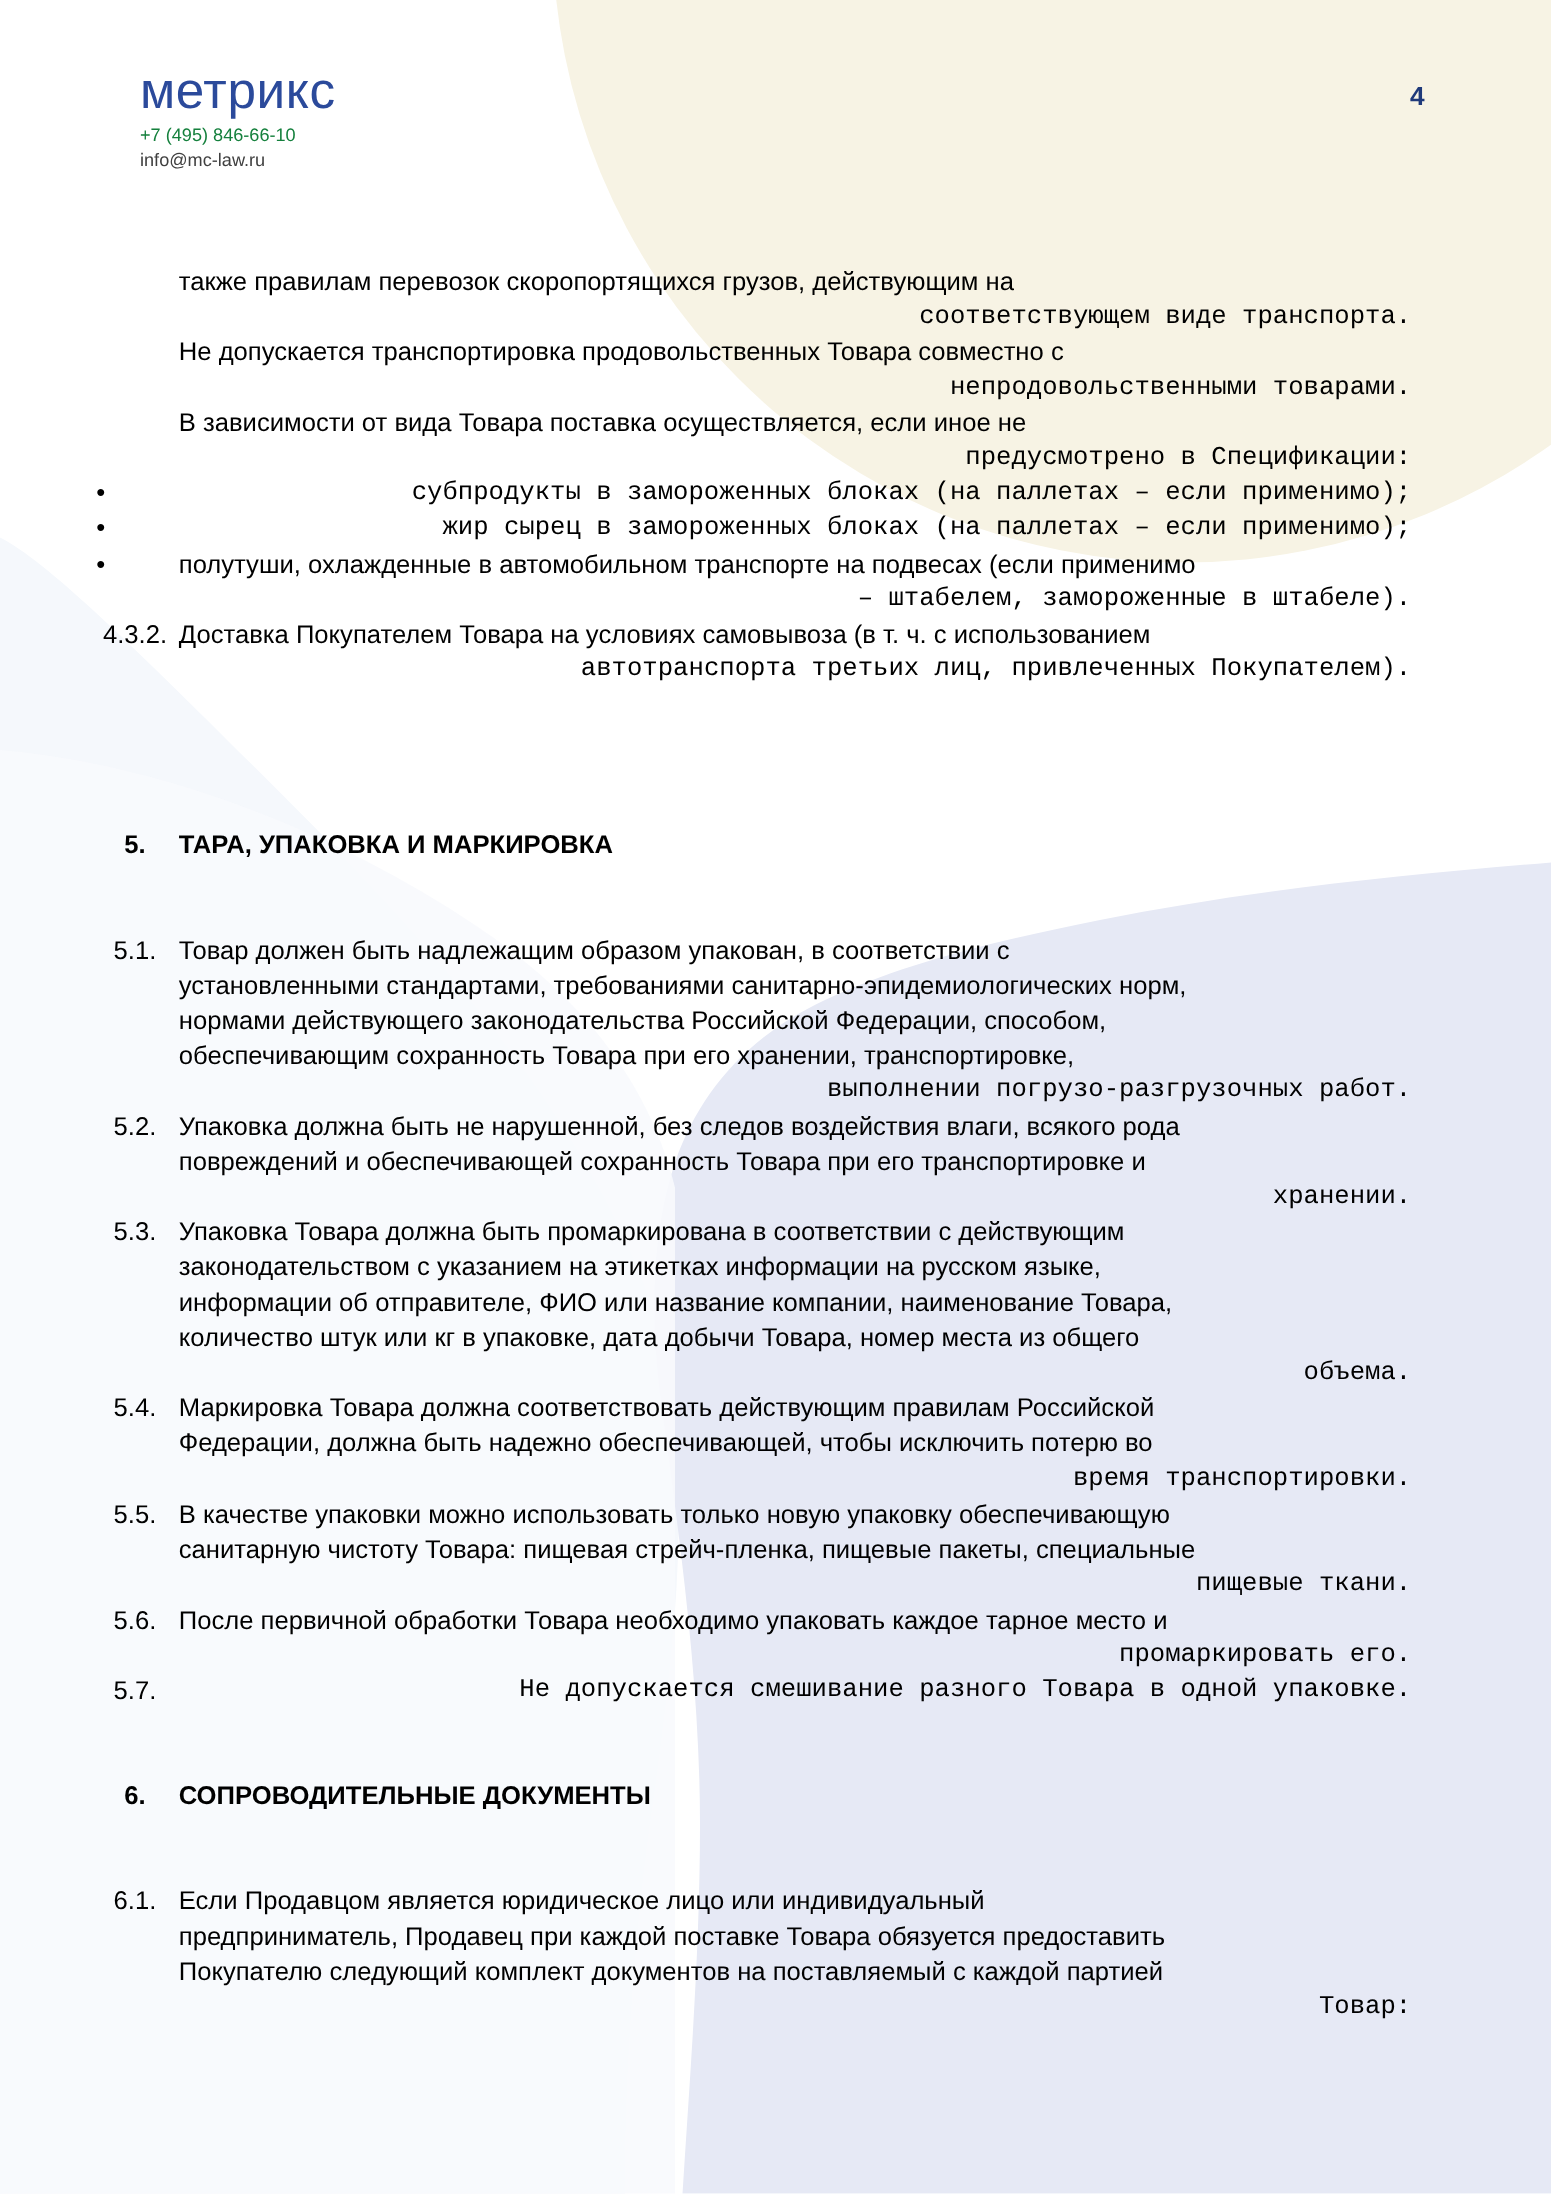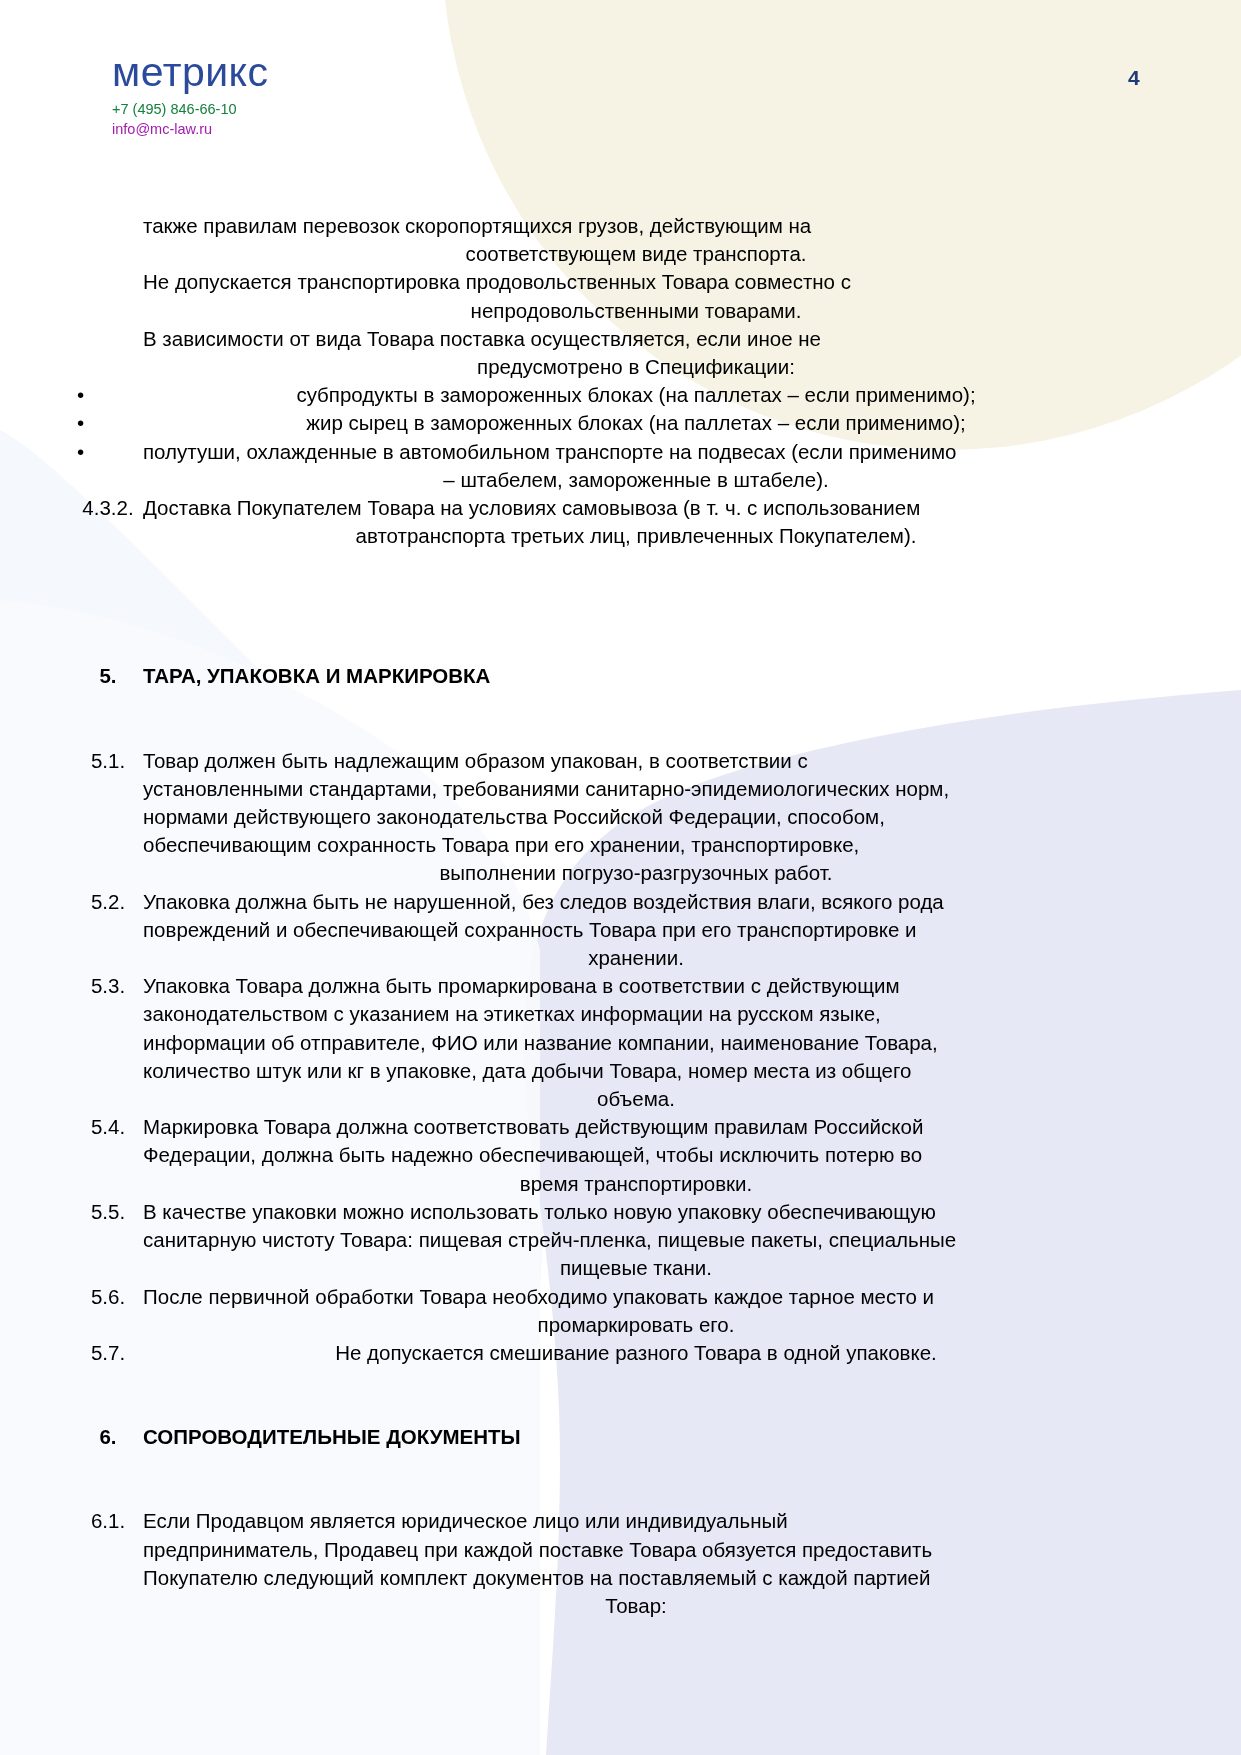--- a/index.html
+++ b/index.html
@@ -68,21 +68,21 @@
     font-size: 14.5px;
     color: #15803d;
     line-height: 1.35;
     white-space: nowrap;
   }
   .logo-email {
     position: absolute;
     left: 112px;
     top: 120px;
     font-size: 14.5px;
-    color: #a21caf;
+    color: #404040;
     line-height: 1.35;
     white-space: nowrap;
   }
   .page-number {
     position: absolute;
     left: 1128px;
     top: 66px;
     font-size: 21px;
     font-weight: bold;
     color: #1f3a7a;
@@ -123,21 +123,22 @@
   .bullet-marker {
     position: absolute;
     left: 77px;
     top: 0;
     font-size: 20.5px;
     line-height: 28.2px;
     width: 30px;
     text-align: left;
   }
   .lastline .para {
-    text-align: center;
+    text-align: right;
+    font-family: Liberation Mono, monospace;
   }
 
   .heading {
     position: relative;
     padding-left: 143px;
     padding-right: 112px;
     box-sizing: border-box;
     width: 1241px;
     font-size: 20.5px;
     font-weight: bold;

